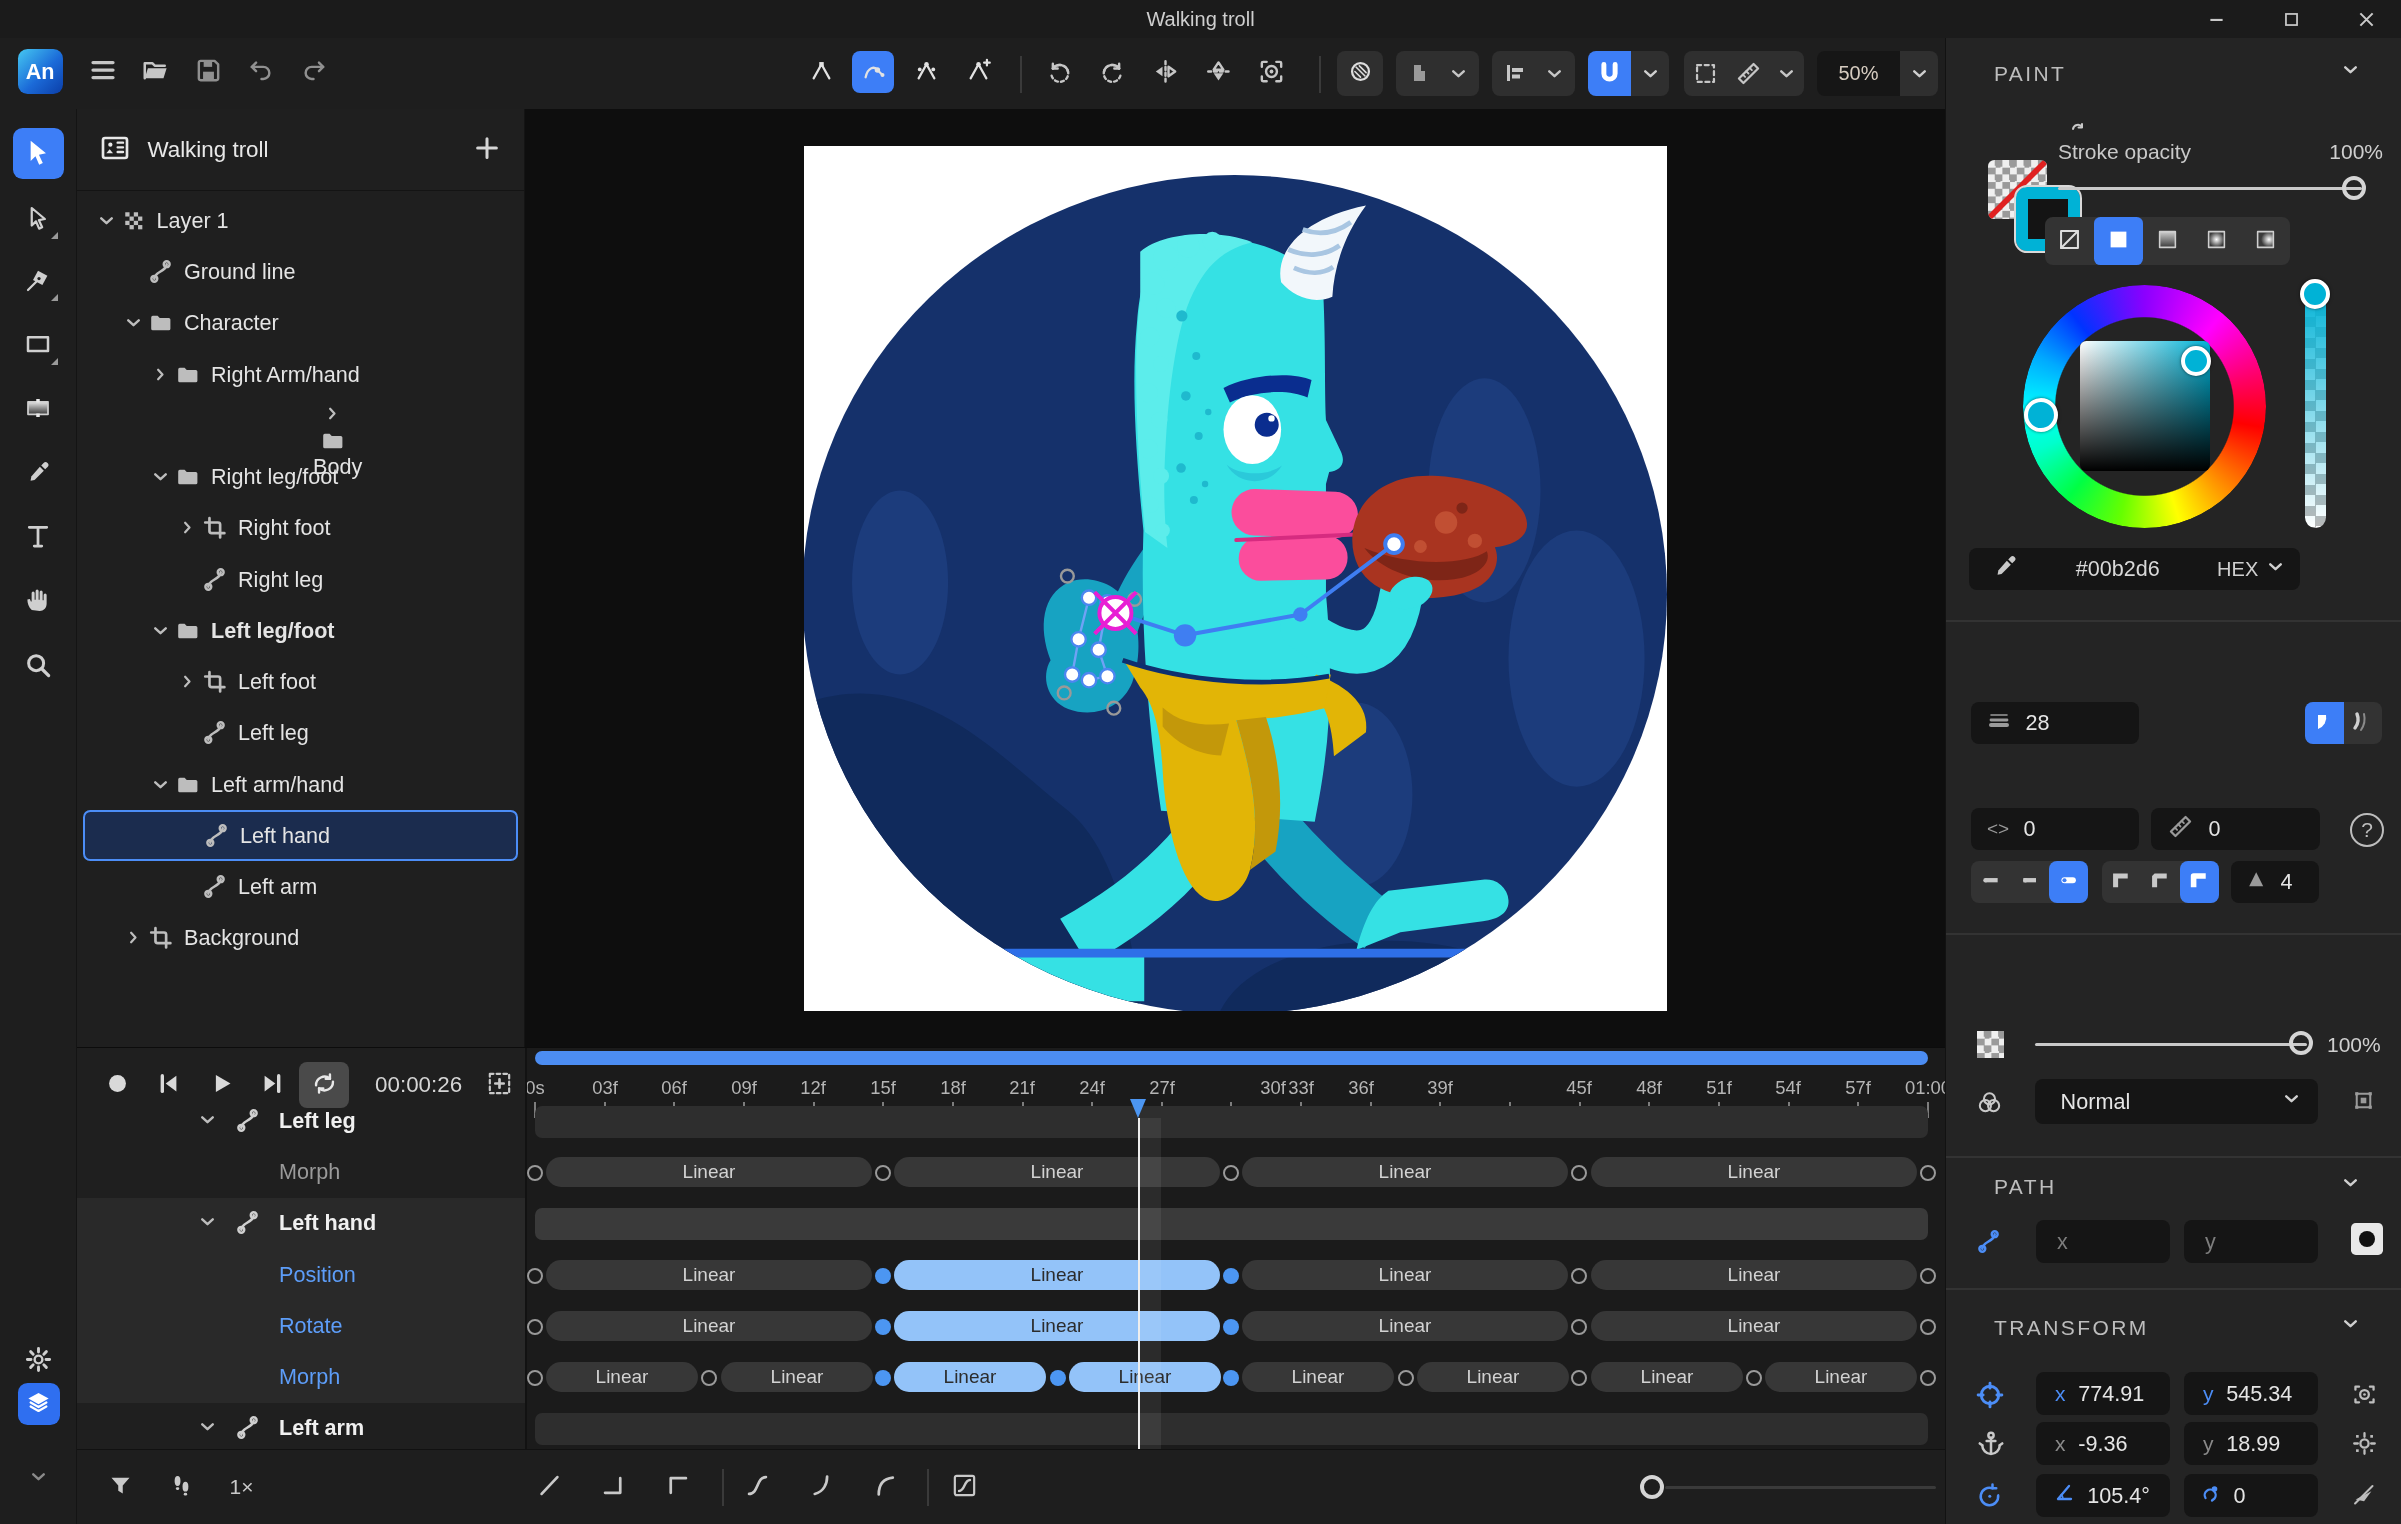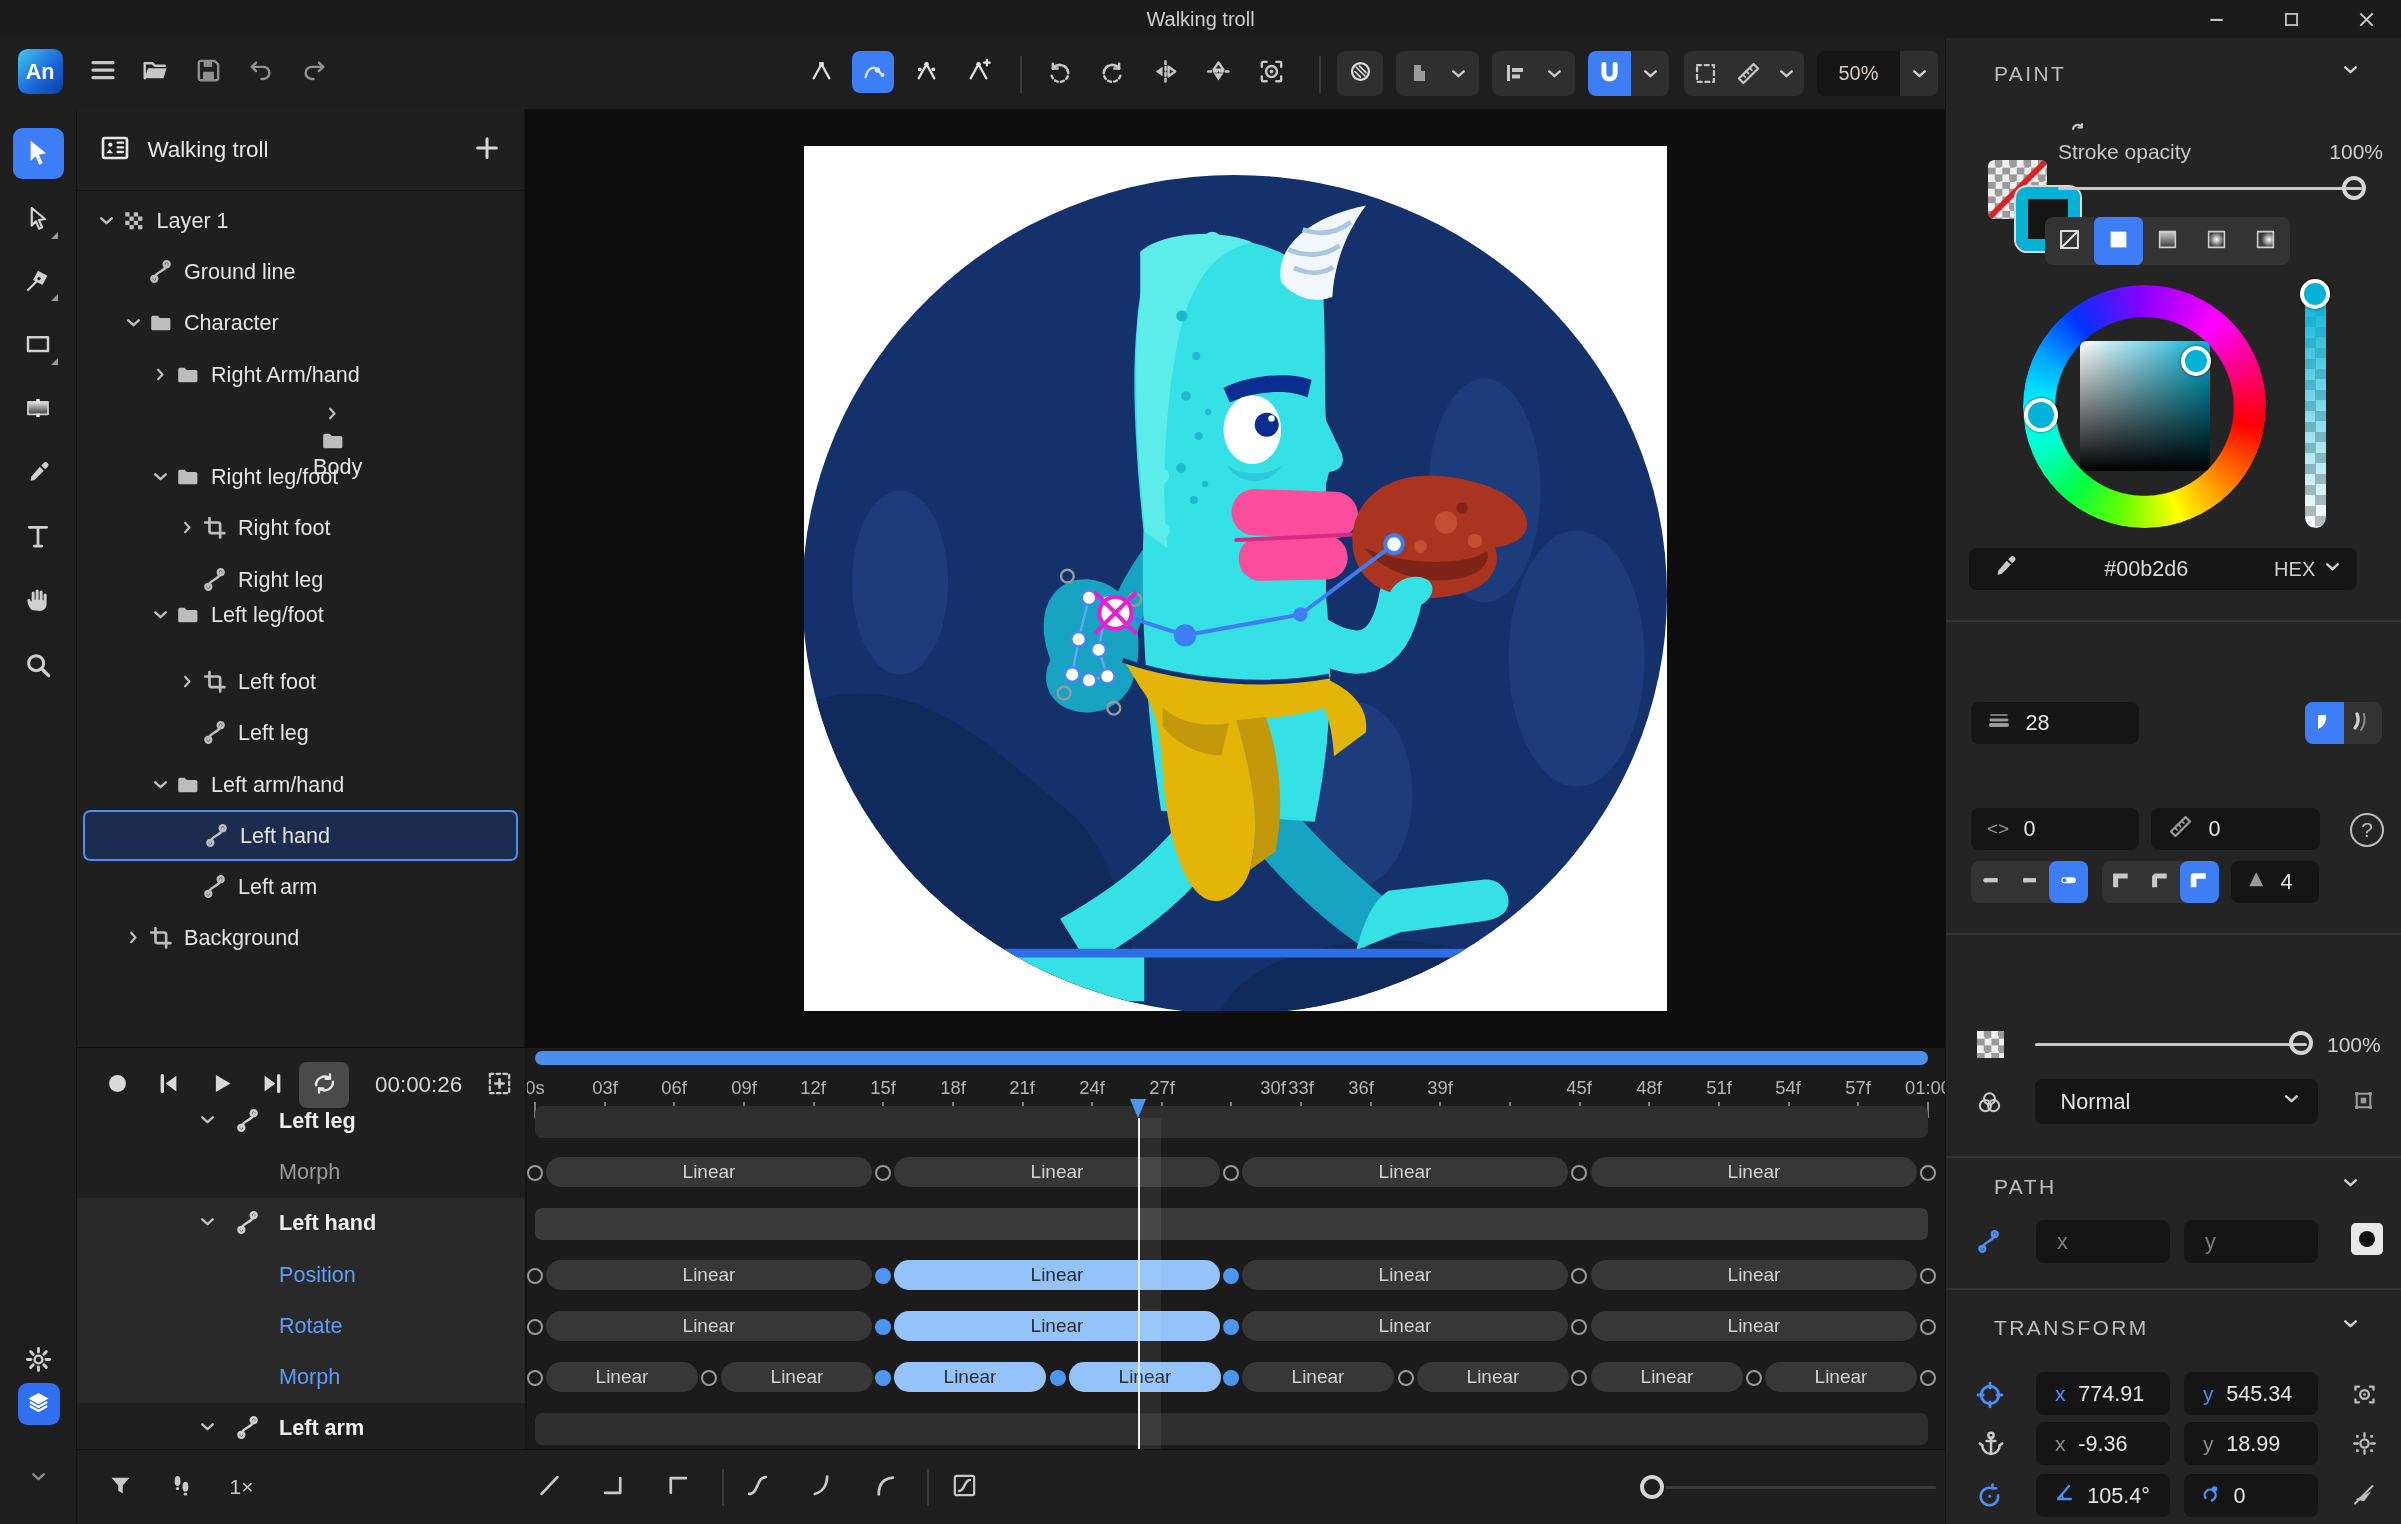--- a/index.html
+++ b/index.html
@@ -488,21 +488,21 @@
           <span class="t-slot"></span>
           <span class="t-slot">
             <svg width="27" height="27" viewBox="0 0 24 24" fill="none" stroke="currentColor" stroke-width="2" stroke-linecap="round" stroke-linejoin="round">
               <path d="M6.5 18.5C6.5 12 17.5 12 17.5 5.5" stroke-width="2.3"></path>
               <circle cx="6.5" cy="18.5" r="2.6" stroke-width="2.2"></circle>
               <circle cx="17.5" cy="5.5" r="2.6" stroke-width="2.2"></circle>
             </svg>
           </span>
           <span class="t-lab">Right leg</span>
         </div>
-        <div class="tree-item" style="top: 398px; padding-left: 64px;">
+        <div class="tree-item" style="top: 414px; padding-left: 64px; font-weight: bold;">
           <span class="t-slot">
             <svg width="21" height="21" viewBox="0 0 24 24" fill="none" stroke="currentColor" stroke-width="2" stroke-linecap="round" stroke-linejoin="round">
               <path d="M6 9.5 12 15l6-5.5" stroke-width="2.8"></path>
             </svg>
           </span>
           <span class="t-slot">
             <svg width="25.6" height="25.6" viewBox="0 0 24 24" fill="none" stroke="currentColor" stroke-width="2" stroke-linecap="round" stroke-linejoin="round">
               <path d="M3 7a1.5 1.5 0 0 1 1.5-1.5H9l2 2h8.5A1.5 1.5 0 0 1 21 9v8.5a1.5 1.5 0 0 1-1.5 1.5h-15A1.5 1.5 0 0 1 3 17.5z" fill="currentColor" stroke="none"></path>
             </svg>
           </span>
@@ -1004,21 +1004,21 @@
               <rect x="5" y="5" width="14" height="14" fill="url(#rg2)" stroke="#cfcfcf" stroke-width="1.4"></rect>
             </svg></span>
         </div>
     </div>
     <div class="wheel-ring" style="left:77px;top:247px;width:243px;height:243px"></div>
     <div class="svbox" style="left:134px;top:303px;width:130px;height:130px"></div>
     <div class="handle" style="left:78px;top:360px;width:34px;height:34px;background:var(--accent)"></div>
     <div class="handle" style="left:235px;top:308px;width:30px;height:30px;background:var(--accent)"></div>
     <div class="alpha" style="left:359px;top:247px;width:21px;height:243px"></div>
     <div class="handle" style="left:354px;top:241px;width:30px;height:30px;background:var(--accent);z-index:2"></div>
-    <div class="inputbox" style="left:23px;top:510px;width:388px;height:42px">
+    <div class="inputbox" style="left:23px;top:510px;width:331px;height:42px">
       <span style="margin-left:24px;color:#c9c9c9"><svg width="25.6" height="25.6" viewBox="0 0 24 24" fill="none" stroke="currentColor" stroke-width="2" stroke-linecap="round" stroke-linejoin="round">
             <path d="M20.2 3.8a2.6 2.6 0 0 0-3.7 0l-2.2 2.2 3.7 3.7 2.2-2.2a2.6 2.6 0 0 0 0-3.7z" fill="currentColor" stroke="none"></path>
             <path d="M13 7.3 16.7 11 8 19.7 4.3 20.4 5 16.3z" fill="currentColor" stroke="none"></path>
           </svg></span>
       <span style="flex:1;text-align:center;color:#d8d8d8">#00b2d6</span>
       <span style="color:#cfcfcf;font-size:20px">HEX</span>
       <span style="margin:0 14.4px 0 6.4px;color:#cfcfcf"><svg width="21" height="21" viewBox="0 0 24 24" fill="none" stroke="currentColor" stroke-width="2" stroke-linecap="round" stroke-linejoin="round">
             <path d="M6 9.5 12 15l6-5.5" stroke-width="2.8"></path>
           </svg></span>
     </div>

